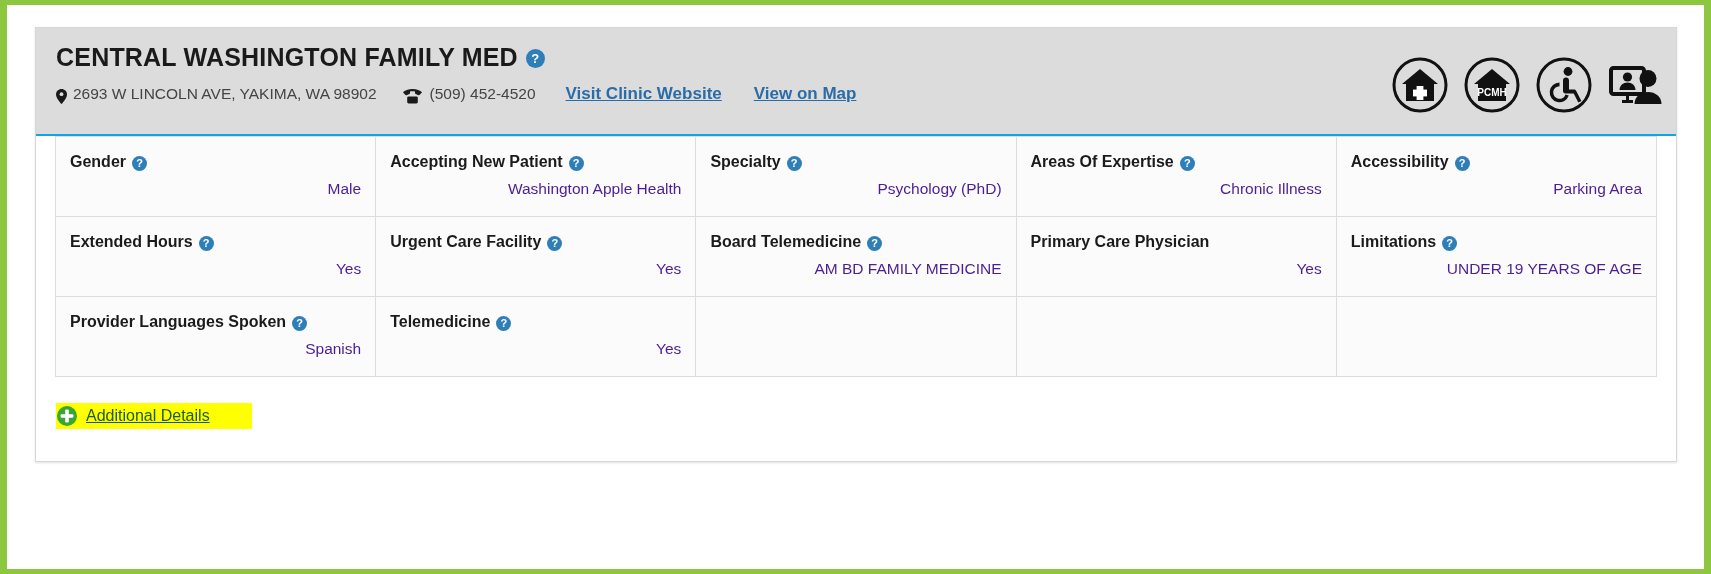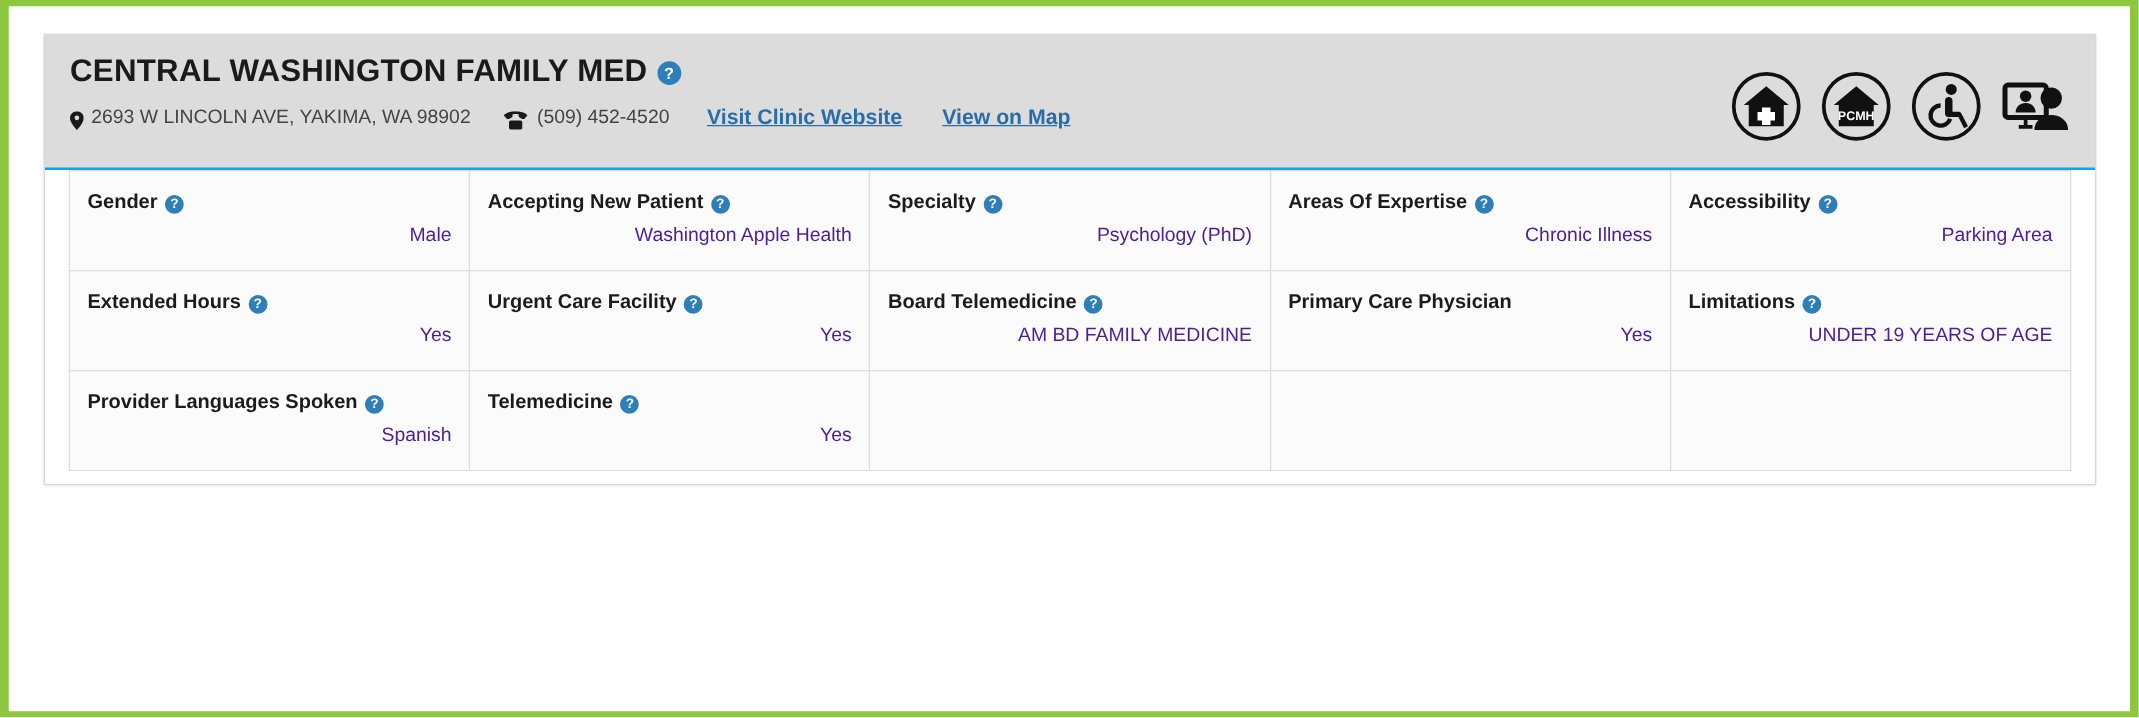--- a/index.html
+++ b/index.html
@@ -92,21 +92,21 @@
   .hdr-link {
     color: #2a6ca8;
     font-weight: bold;
     text-decoration: underline;
     font-size: 17px;
     margin-right: 32px;
     cursor: pointer;
   }
   .badge-row {
     position: absolute;
-    right: 18px;
+    right: 11px;
     top: 28px;
     display: flex;
     align-items: center;
     gap: 14px;
   }
   .badge { width: 58px; height: 58px; }
   
   .provider-name {
     color: #45a6cf;
     font-size: 22px;
@@ -330,16 +330,28 @@
             </div>
             <div class="attr-value">Yes</div>
           </td>
           <td class="empty-cell"></td>
           <td class="empty-cell"></td>
           <td class="empty-cell"></td>
         </tr>
       </tbody>
     </table>
 
+    <div class="addl-wrap">
+      <span class="addl-hl">
+        <span class="plus-icon">
+          <svg viewBox="0 0 22 22" width="22" height="22">
+            <circle cx="11" cy="11" r="10" fill="#3aa534"></circle>
+            <rect x="9.2" y="4.6" width="3.6" height="12.8" rx="1" fill="#ffffff"></rect>
+            <rect x="4.6" y="9.2" width="12.8" height="3.6" rx="1" fill="#ffffff"></rect>
+          </svg>
+        </span>
+        <span class="addl-link">Additional Details</span>
+      </span>
+    </div>
 
     <div class="card-foot"></div>
   </div>
 </div>
 
 </body></html>

